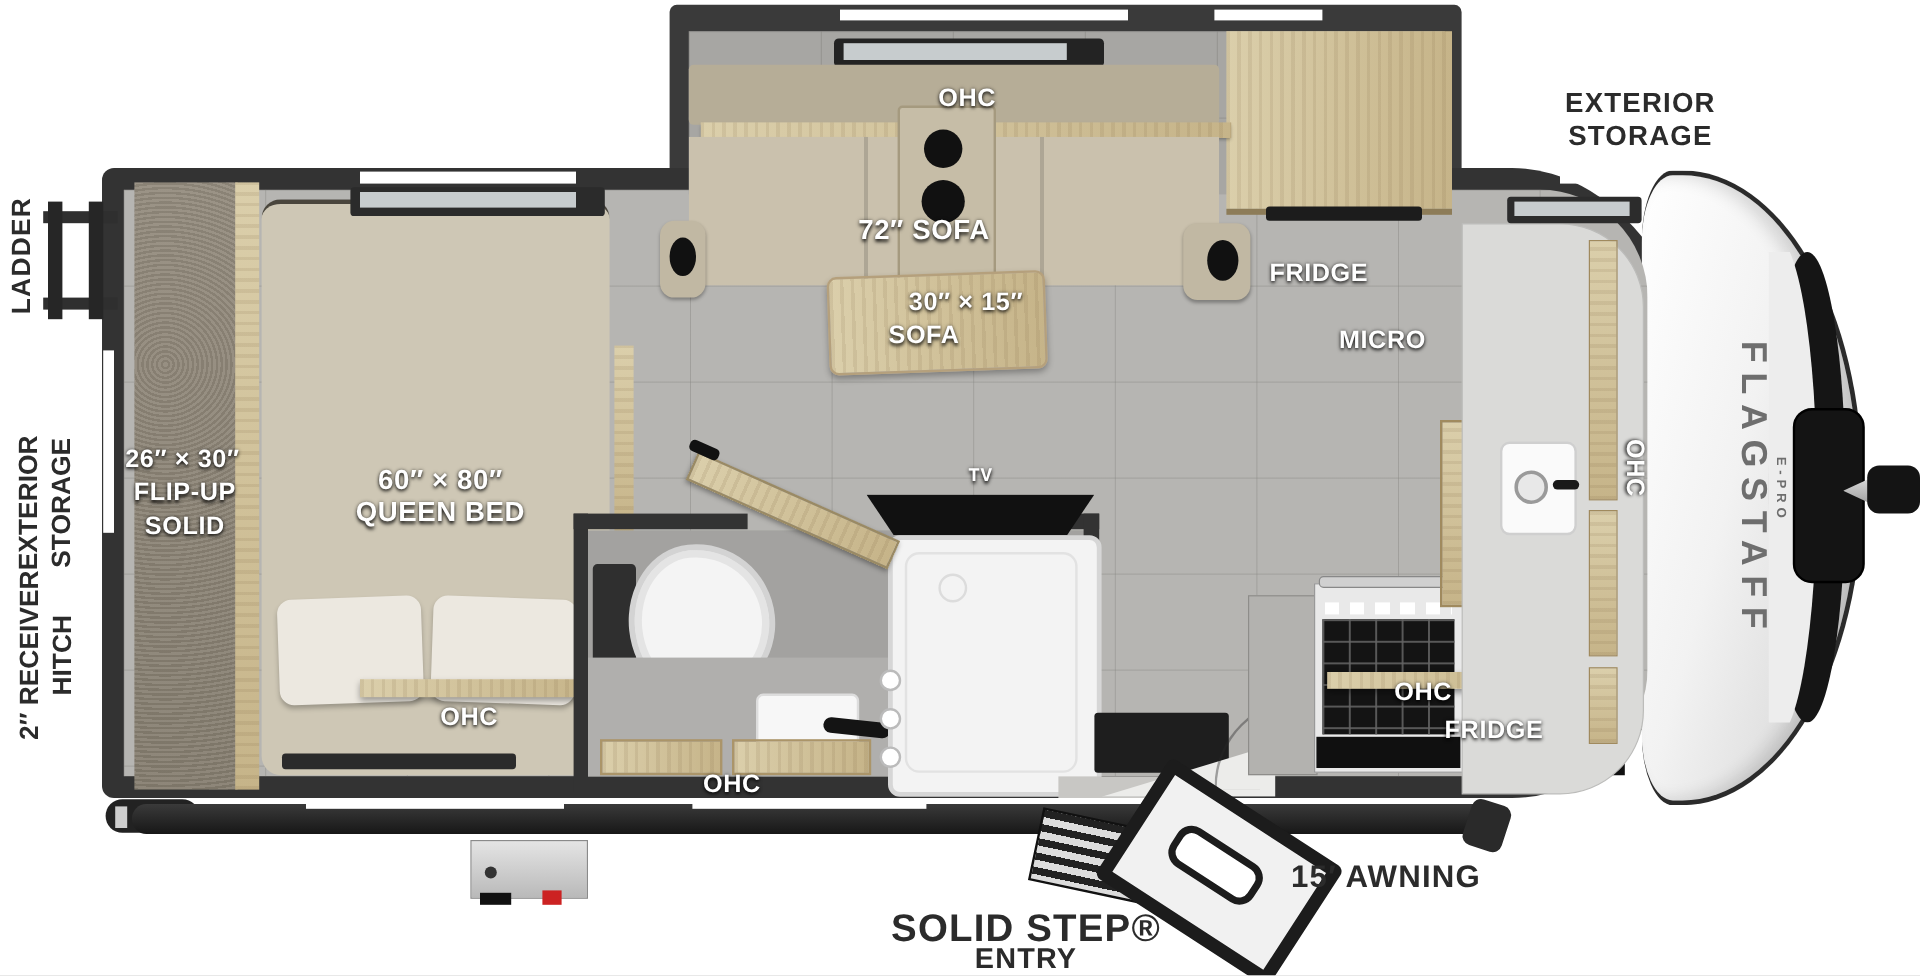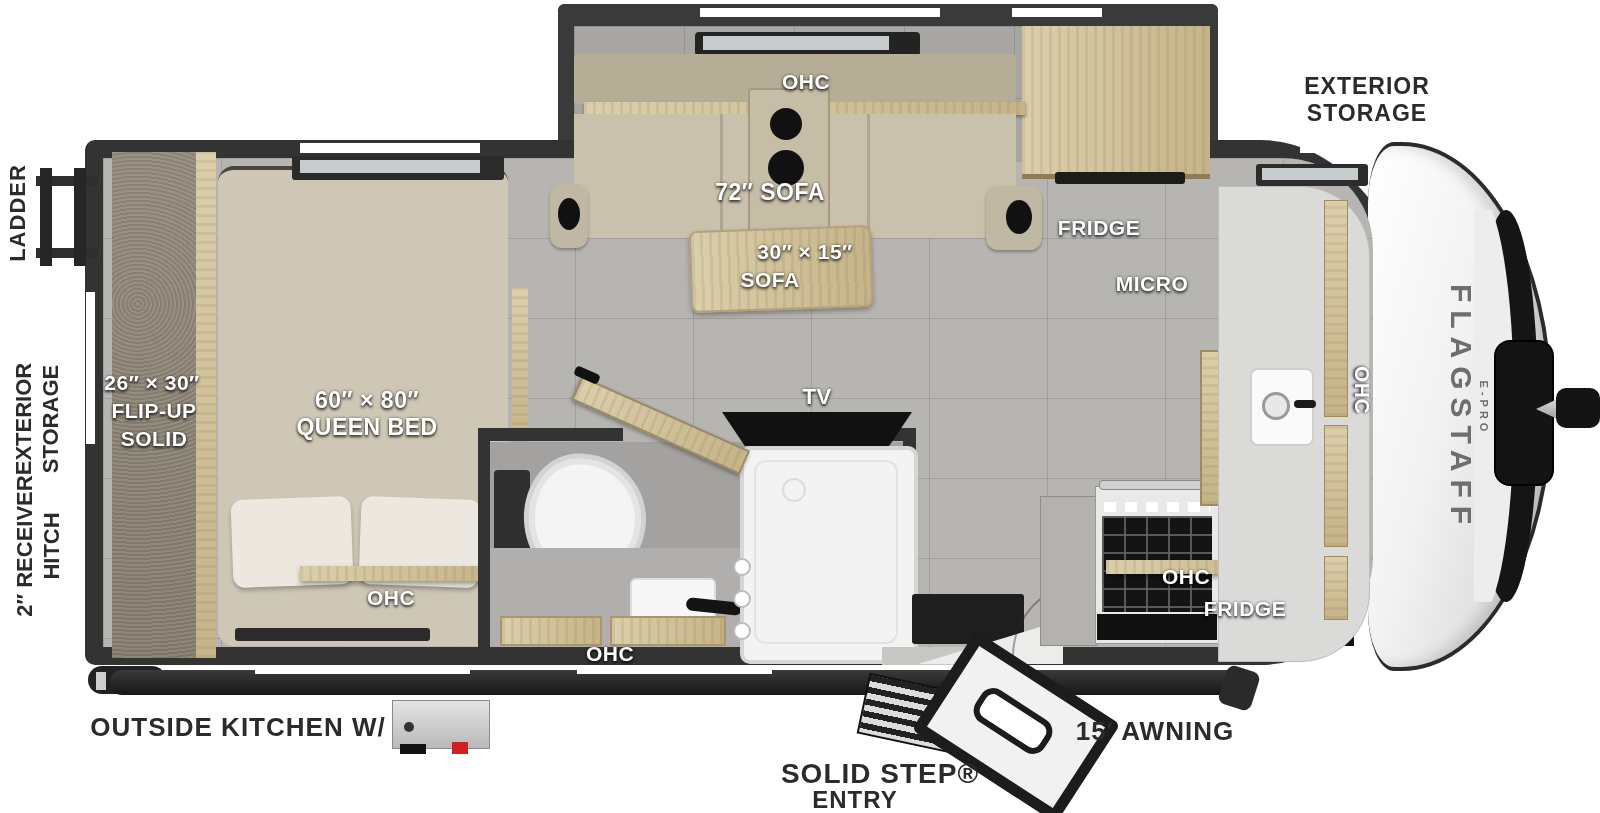--- a/index.html
+++ b/index.html
@@ -181,21 +181,21 @@
     <div class="series">E-PRO</div>
     <div class="model">FLAGSTAFF</div>
   </div>
 
   <div class="lbl" style="left:806px;top:82px;">OHC</div>
   <div class="lbl" style="left:770px;top:192px;font-size:23px;">72″ SOFA</div>
   <div class="lbl" style="left:805px;top:252px;">30″ × 15″</div>
   <div class="lbl" style="left:770px;top:280px;">SOFA</div>
   <div class="lbl" style="left:1099px;top:228px;">FRIDGE</div>
   <div class="lbl" style="left:1152px;top:284px;">MICRO</div>
-  <div class="lbl" style="left:817px;top:397px;font-size:22px;">TV</div>
+  <div class="lbl" style="left:817px;top:397px;font-size:16px;font-family:Liberation Mono, monospace;">TV</div>
   <div class="lbl" style="left:152px;top:383px;">26″ × 30″</div>
   <div class="lbl" style="left:154px;top:411px;">FLIP-UP</div>
   <div class="lbl" style="left:154px;top:439px;">SOLID</div>
   <div class="lbl" style="left:367px;top:400px;font-size:23px;">60″ × 80″</div>
   <div class="lbl" style="left:367px;top:427px;font-size:23px;">QUEEN BED</div>
   <div class="lbl" style="left:391px;top:598px;">OHC</div>
   <div class="lbl" style="left:610px;top:654px;">OHC</div>
   <div class="lbl" style="left:1186px;top:577px;">OHC</div>
   <div class="lbl" style="left:1245px;top:609px;">FRIDGE</div>
   <div class="lbl rot90" style="left:1362px;top:390px;">OHC</div>
@@ -206,18 +206,17 @@
 
   <div class="rotblock" style="left:-93px;top:392px;width:260px;font-size:22px;transform:rotate(-90deg);">
     <div>EXTERIOR</div>
     <div>STORAGE</div>
   </div>
   <div class="rotblock" style="left:-92px;top:519px;width:260px;font-size:22px;transform:rotate(-90deg);">
     <div>2″ RECEIVER</div>
     <div>HITCH</div>
   </div>
 
-  <div class="lbl-dark" style="left:238px;top:727px;font-size:26px;">OUTSIDE KITCHEN W/</div>
-  <div class="lbl-dark" style="left:855px;top:774px;font-size:28px;margin-left:25px;">SOLID STEP®</div>
+  <div class="lbl-dark" style="left:855px;top:774px;font-size:32px;">SOLID STEP®</div>
   <div class="lbl-dark" style="left:855px;top:800px;font-size:24px;">ENTRY</div>
   <div class="lbl-dark" style="left:1155px;top:731px;font-size:26px;">15′ AWNING</div>
 
 </div>
 
 </body></html>

